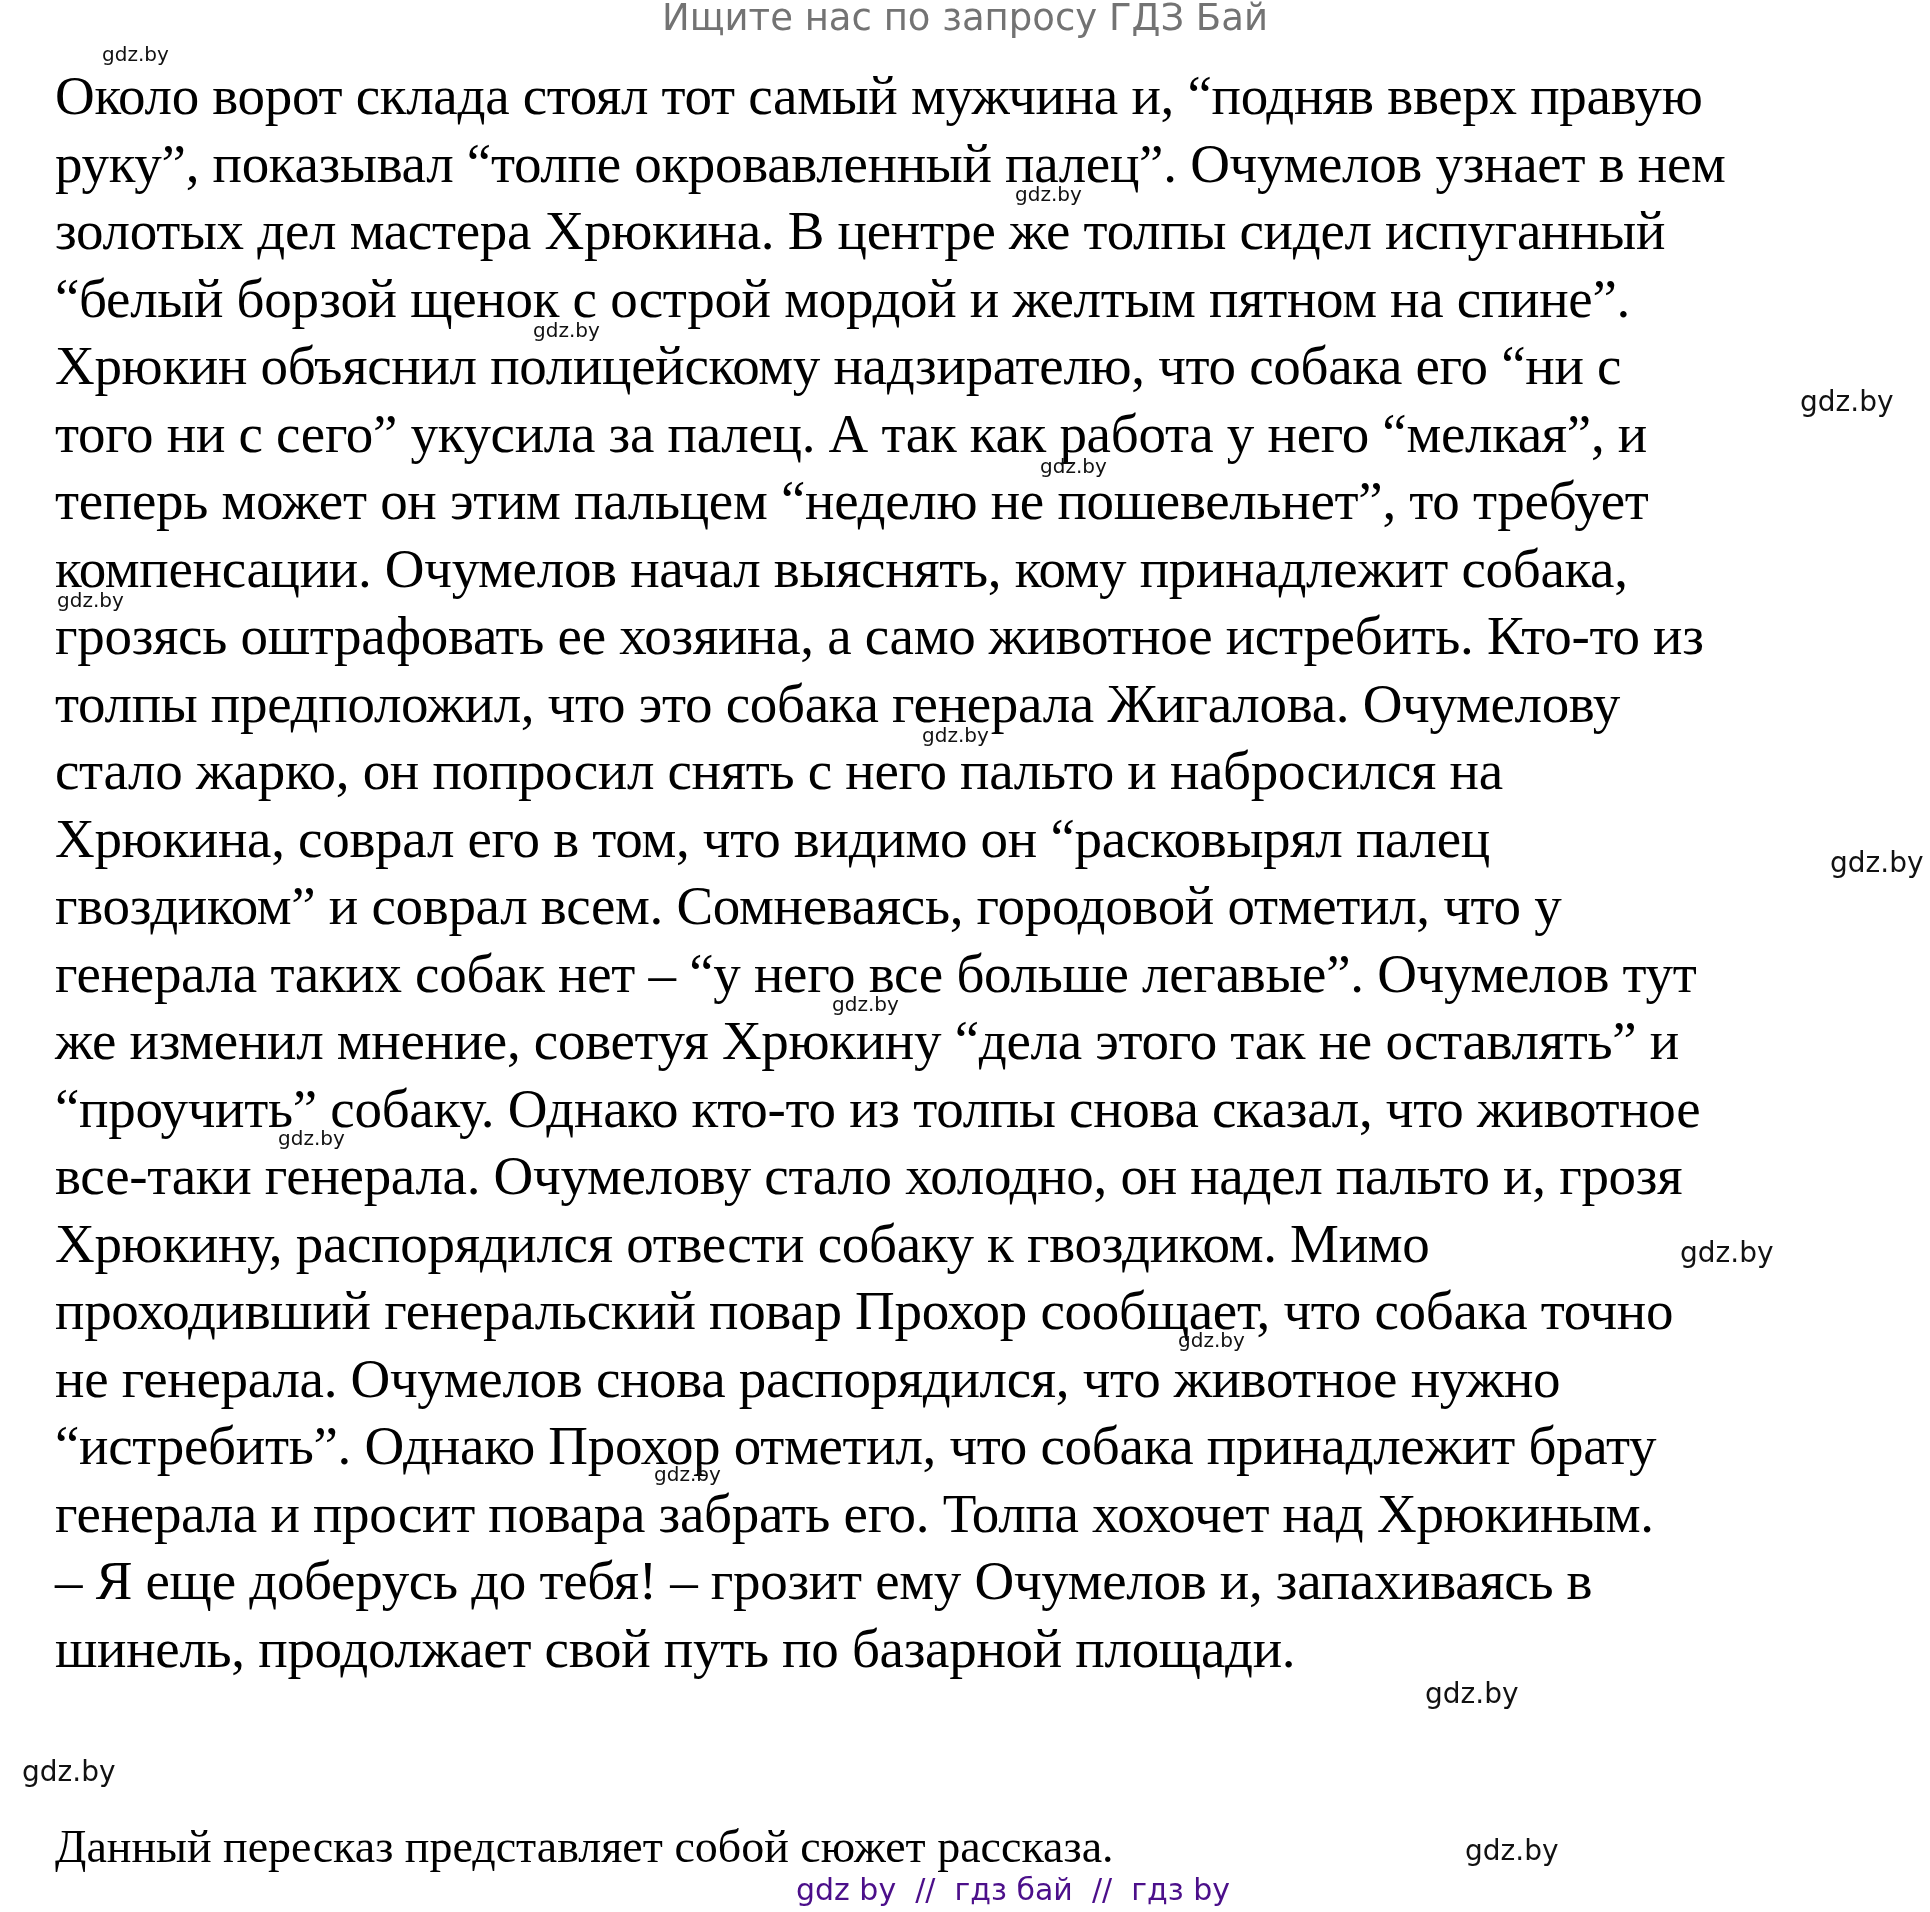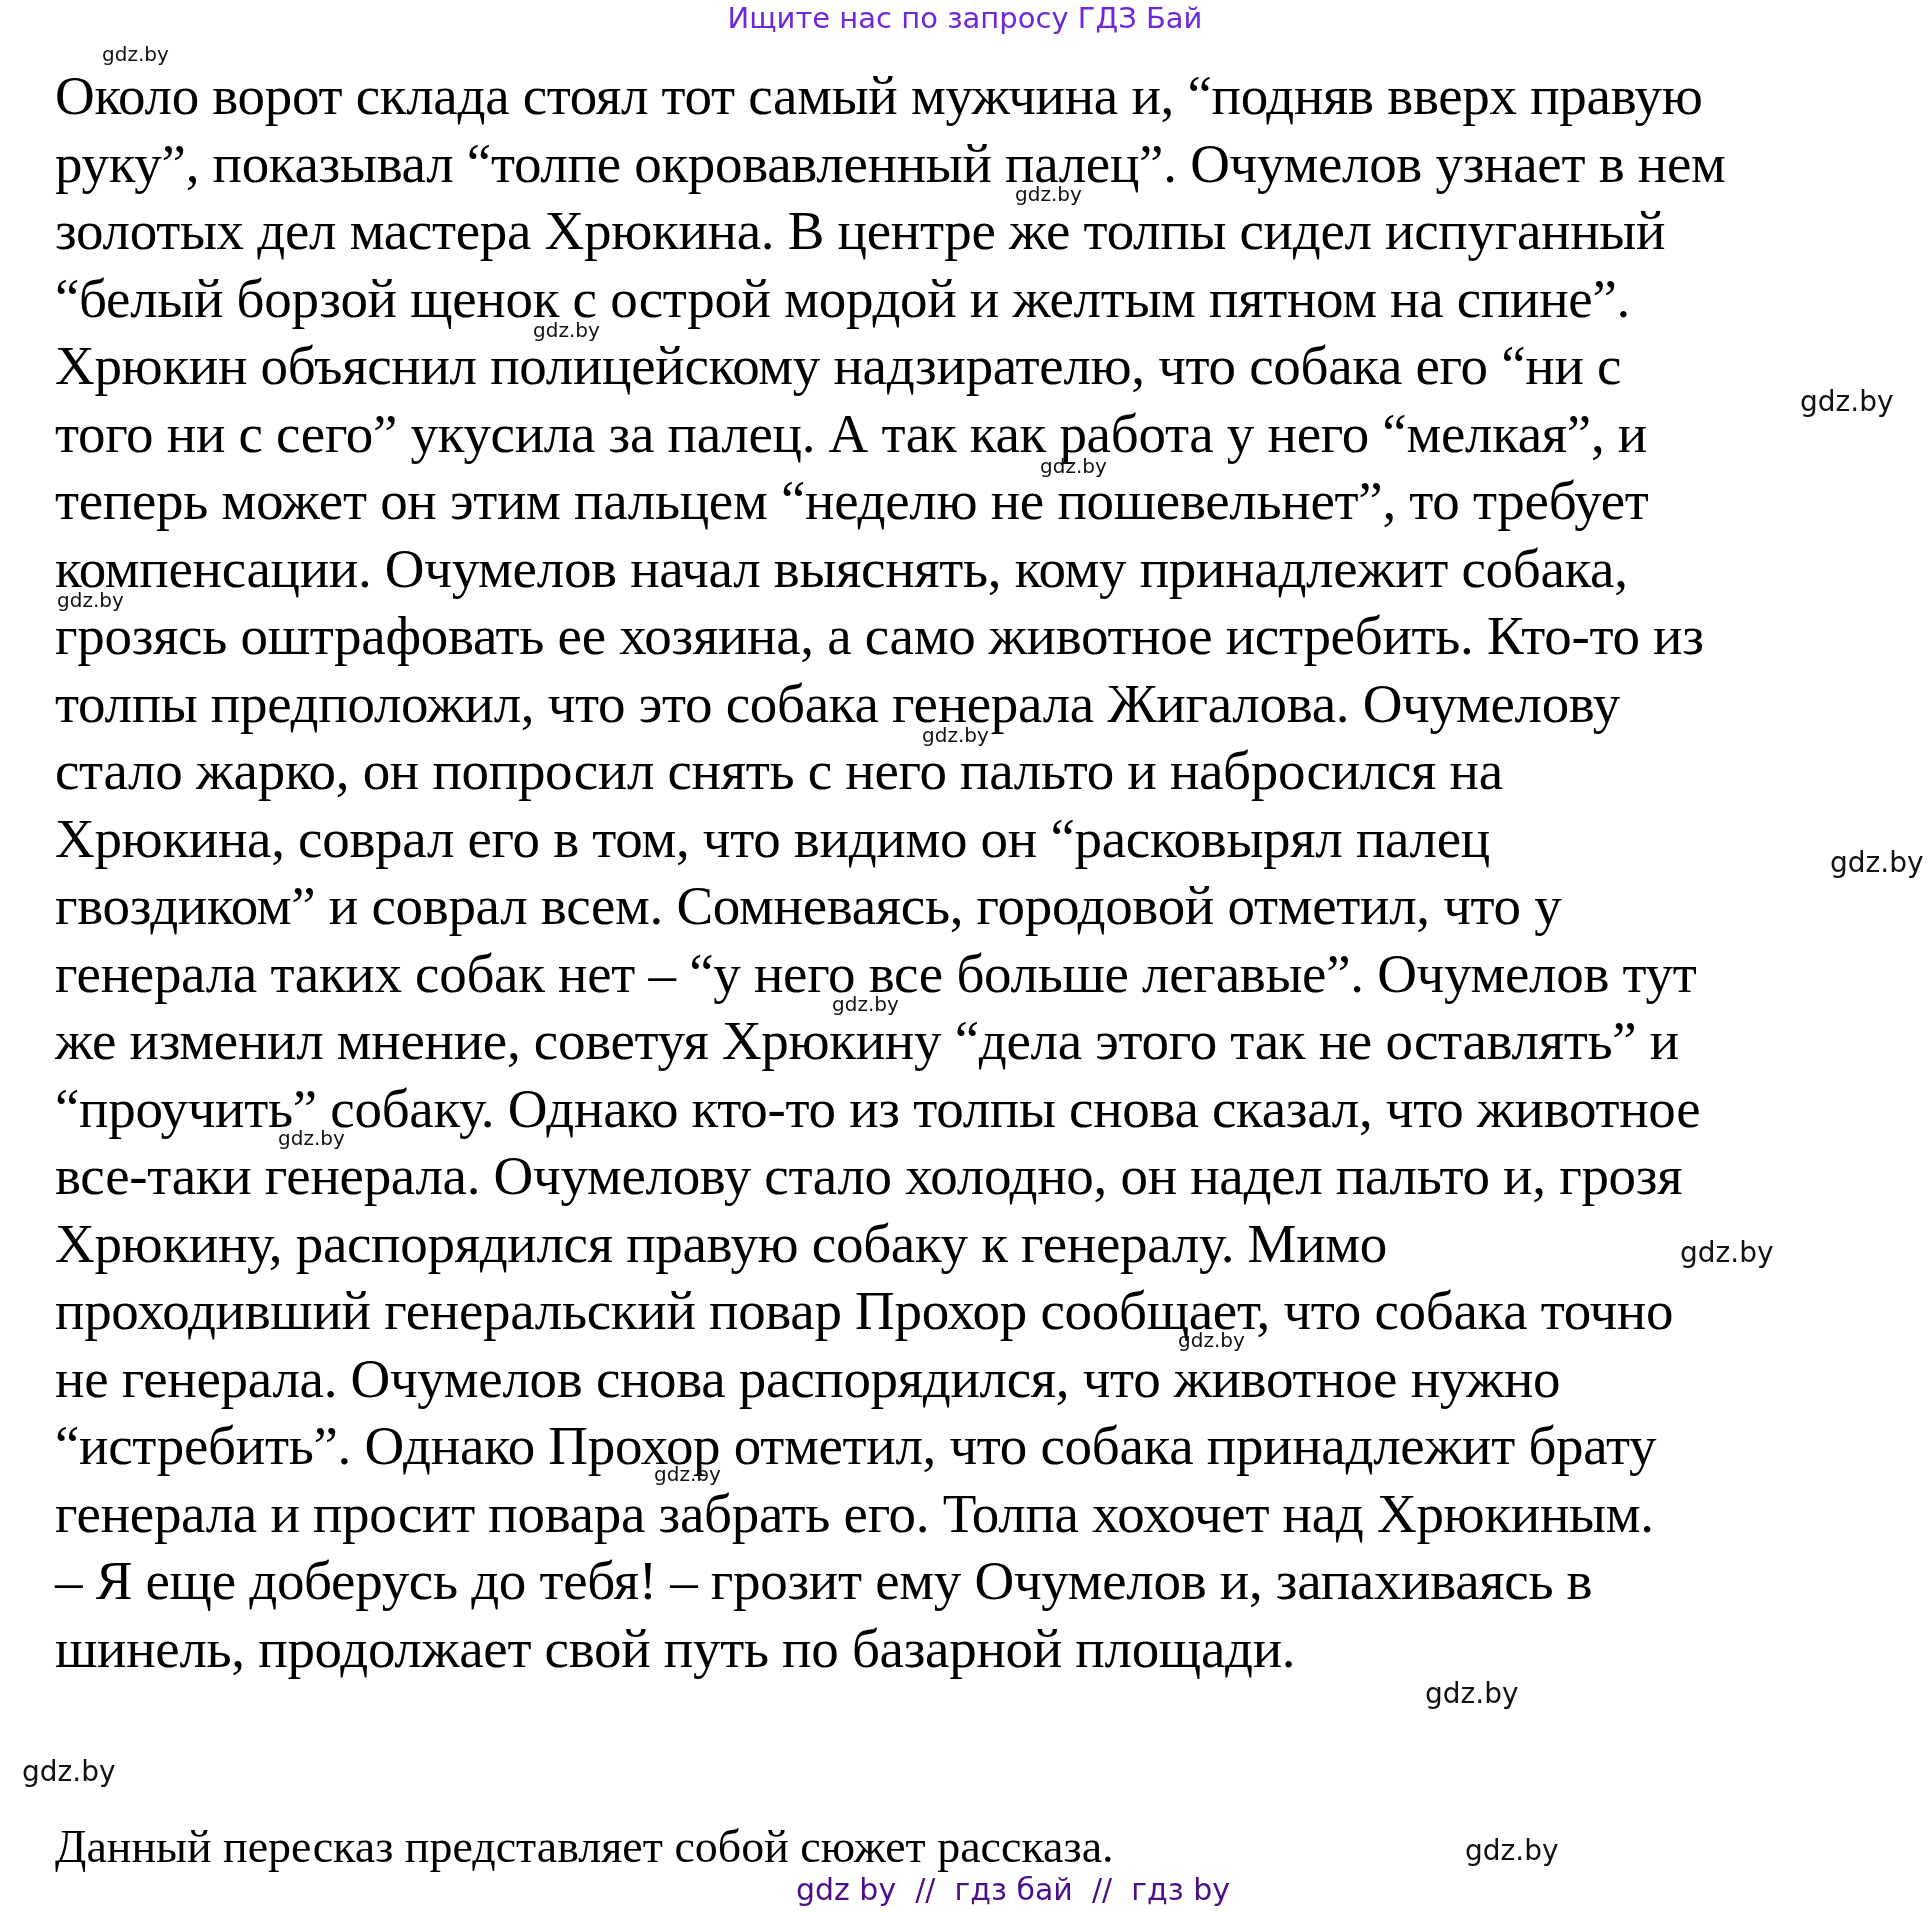--- a/index.html
+++ b/index.html
@@ -1,20 +1,20 @@
 <!DOCTYPE html>
 <html><head>
 <meta charset="utf-8">
 <style>
   html, body { margin: 0; padding: 0; background: #ffffff; }
   body { width: 1930px; height: 1912px; position: relative; overflow: hidden; }
   .top-banner {
     position: absolute; left: 0; top: 0; width: 1930px; text-align: center;
-    font-family: "DejaVu Sans", sans-serif; font-size: 29px; line-height: 36px;
-    color: #6d28d9;
+    font-family: "DejaVu Sans", sans-serif; font-size: 37px; line-height: 36px;
+    color: #737373;
   }
   .body-text {
     position: absolute; left: 55px; top: 62px; width: 1860px;
     font-family: "Liberation Serif", serif; font-size: 55px; line-height: 67.5px;
     color: #000000; letter-spacing: -0.3px; white-space: nowrap;
   }
   .body-text .line { display: block; height: 67.5px; }
   .conclusion {
     position: absolute; left: 55px; top: 1813px;
     font-family: "Liberation Serif", serif; font-size: 46px; line-height: 67px;
@@ -49,21 +49,21 @@
   <span class="line">компенсации. Очумелов начал выяснять, кому принадлежит собака,</span>
   <span class="line">грозясь оштрафовать ее хозяина, а само животное истребить. Кто-то из</span>
   <span class="line">толпы предположил, что это собака генерала Жигалова. Очумелову</span>
   <span class="line">стало жарко, он попросил снять с него пальто и набросился на</span>
   <span class="line">Хрюкина, соврал его в том, что видимо он “расковырял палец</span>
   <span class="line">гвоздиком” и соврал всем. Сомневаясь, городовой отметил, что у</span>
   <span class="line">генерала таких собак нет – “у него все больше легавые”. Очумелов тут</span>
   <span class="line">же изменил мнение, советуя Хрюкину “дела этого так не оставлять” и</span>
   <span class="line">“проучить” собаку. Однако кто-то из толпы снова сказал, что животное</span>
   <span class="line">все-таки генерала. Очумелову стало холодно, он надел пальто и, грозя</span>
-  <span class="line">Хрюкину, распорядился правую собаку к генералу. Мимо</span>
+  <span class="line">Хрюкину, распорядился отвести собаку к гвоздиком. Мимо</span>
   <span class="line">проходивший генеральский повар Прохор сообщает, что собака точно</span>
   <span class="line">не генерала. Очумелов снова распорядился, что животное нужно</span>
   <span class="line">“истребить”. Однако Прохор отметил, что собака принадлежит брату</span>
   <span class="line">генерала и просит повара забрать его. Толпа хохочет над Хрюкиным.</span>
   <span class="line">– Я еще доберусь до тебя! – грозит ему Очумелов и, запахиваясь в</span>
   <span class="line">шинель, продолжает свой путь по базарной площади.</span>
 </div>
 
 <div class="conclusion">Данный пересказ представляет собой сюжет рассказа.</div>
 

